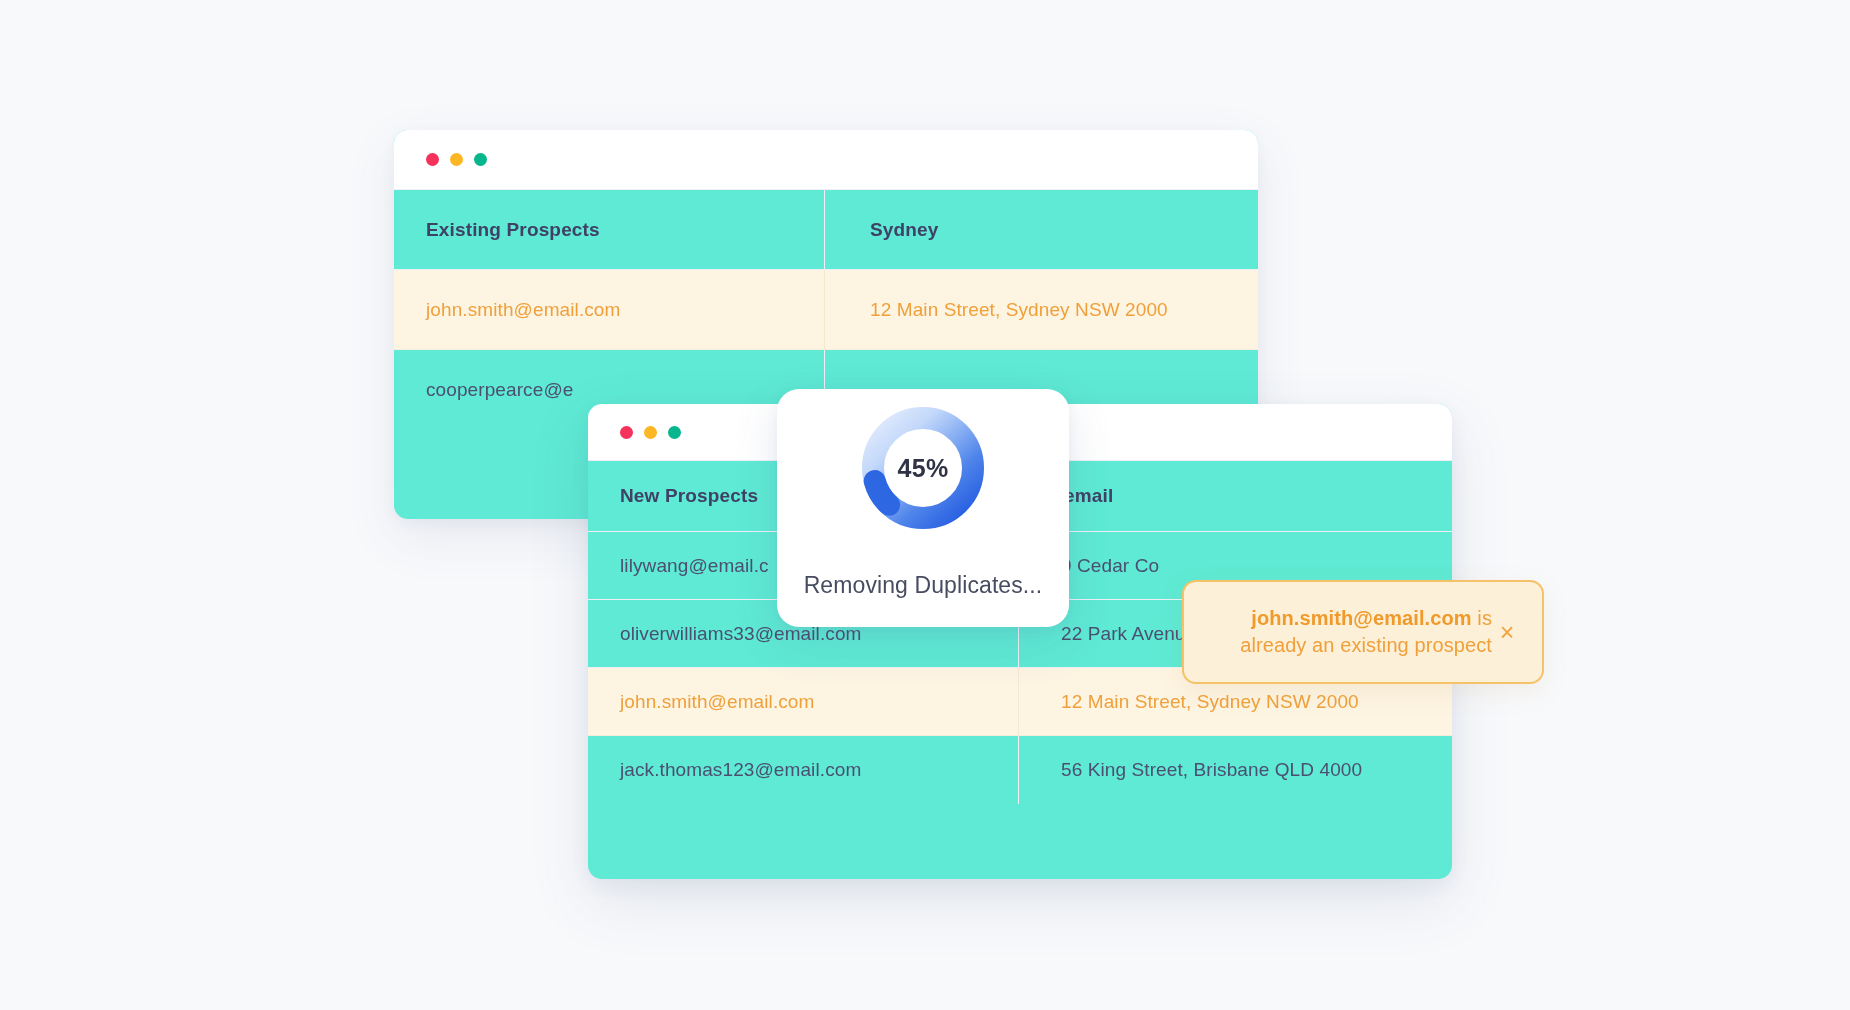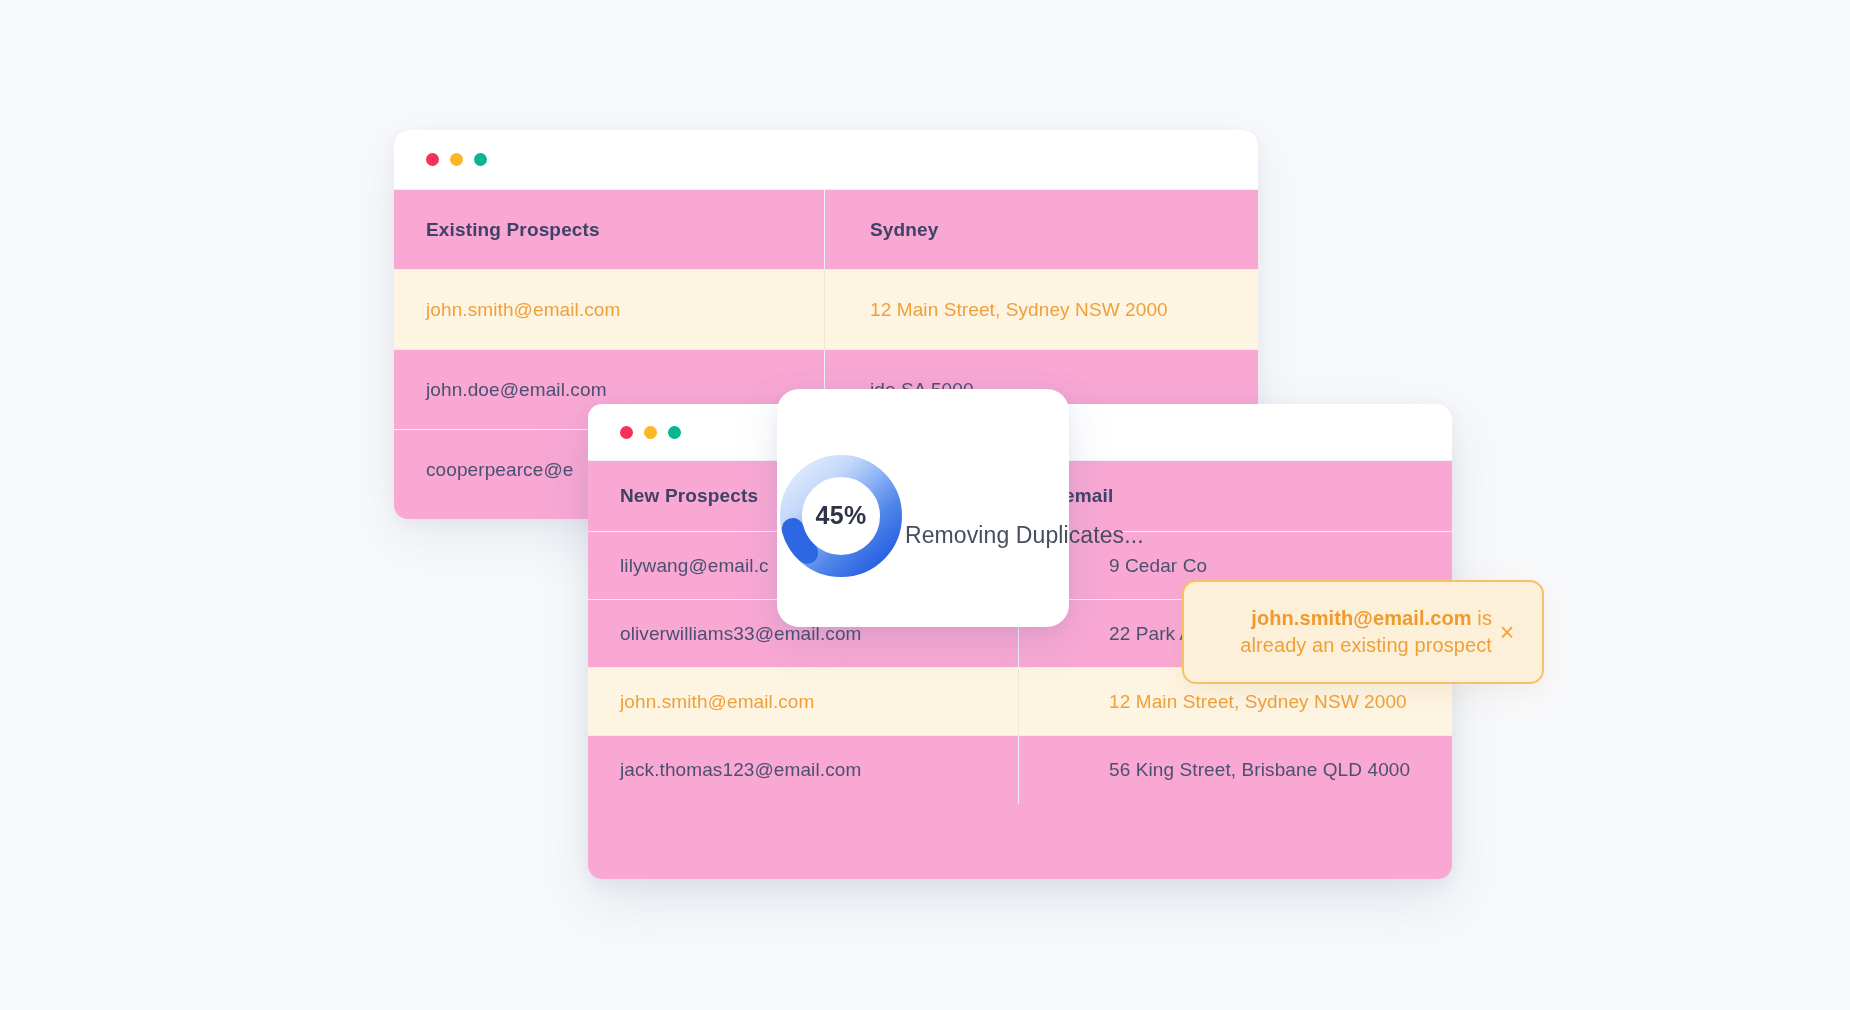--- a/index.html
+++ b/index.html
@@ -17,21 +17,21 @@
   }
 
   .stage {
     position: absolute;
     inset: 0;
   }
 
   
   .window {
     position: absolute;
-    background: #f9a8d4;
+    background: #5eead4;
     border-radius: 14px;
     overflow: hidden;
   }
   .window.back {
     left: 394px;
     top: 130px;
     width: 864px;
     height: 389px;
     box-shadow: 0 18px 50px rgba(73, 92, 140, 0.10),
                 0 4px 14px rgba(73, 92, 140, 0.05);
@@ -66,21 +66,21 @@
   .trow {
     display: flex;
     align-items: center;
     border-bottom: 1px solid #eef0f6;
     box-sizing: border-box;
   }
   .trow:last-child { border-bottom: none; }
   .trow.head { height: 80px; }
   .trow.body { height: 80px; }
   .window.front .trow.head { height: 71px; }
-  .window.front .trow.body { height: 68px; gap: 48px; }
+  .window.front .trow.body { height: 68px; }
 
   .cell {
     box-sizing: border-box;
     height: 100%;
     display: flex;
     align-items: center;
     font-size: 19px;
     color: #4b5070;
     letter-spacing: .1px;
   }
@@ -113,21 +113,21 @@
     position: absolute;
     left: -2px;
     top: 0;
     width: 292px;
     height: 238px;
     background: #ffffff;
     border-radius: 22px;
     box-shadow: 0 16px 46px rgba(80, 100, 150, 0.14),
                 0 3px 12px rgba(80, 100, 150, 0.07);
     display: flex;
-    flex-direction: row;
+    flex-direction: column;
     align-items: center;
     justify-content: flex-start;
     padding-top: 15px;
     box-sizing: border-box;
   }
   .donut-wrap {
     position: relative;
     width: 128px;
     height: 128px;
   }
@@ -210,24 +210,20 @@
       <div class="trow head">
         <div class="cell c1">Existing Prospects</div>
         <div class="cell c2">Sydney</div>
       </div>
 
       <div class="trow body dup">
         <div class="cell c1">john.smith@email.com</div>
         <div class="cell c2">12 Main Street, Sydney NSW 2000</div>
       </div>
 
-      <div class="trow body">
-        <div class="cell c1">john.doe@email.com</div>
-        <div class="cell c2">ide SA 5000</div>
-      </div>
 
       <div class="trow body">
         <div class="cell c1">cooperpearce@e</div>
         <div class="cell c2"></div>
       </div>
 
     </div>
   </div>
 
   <div class="window front">

